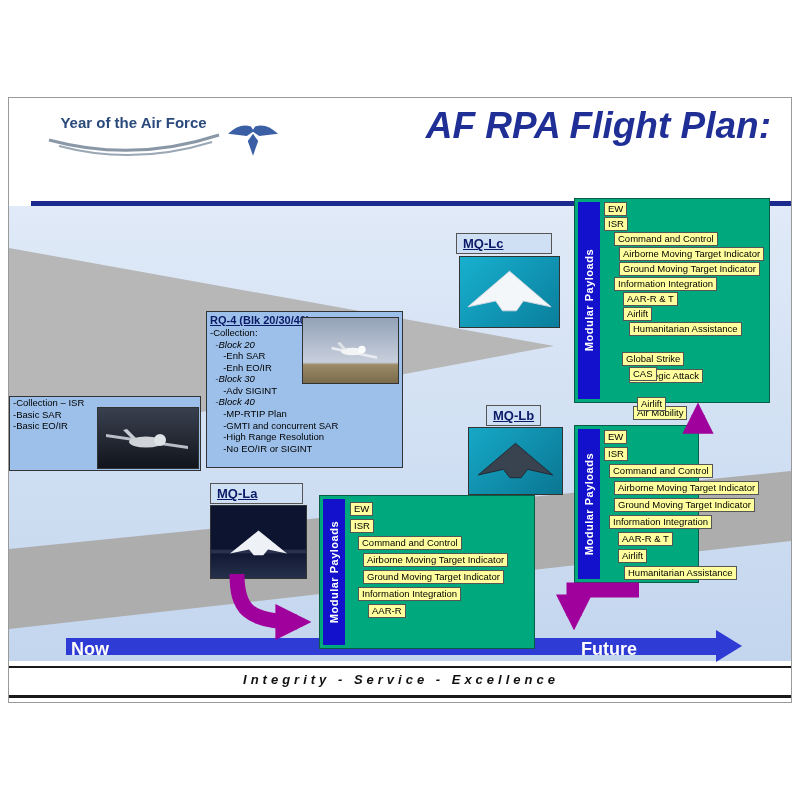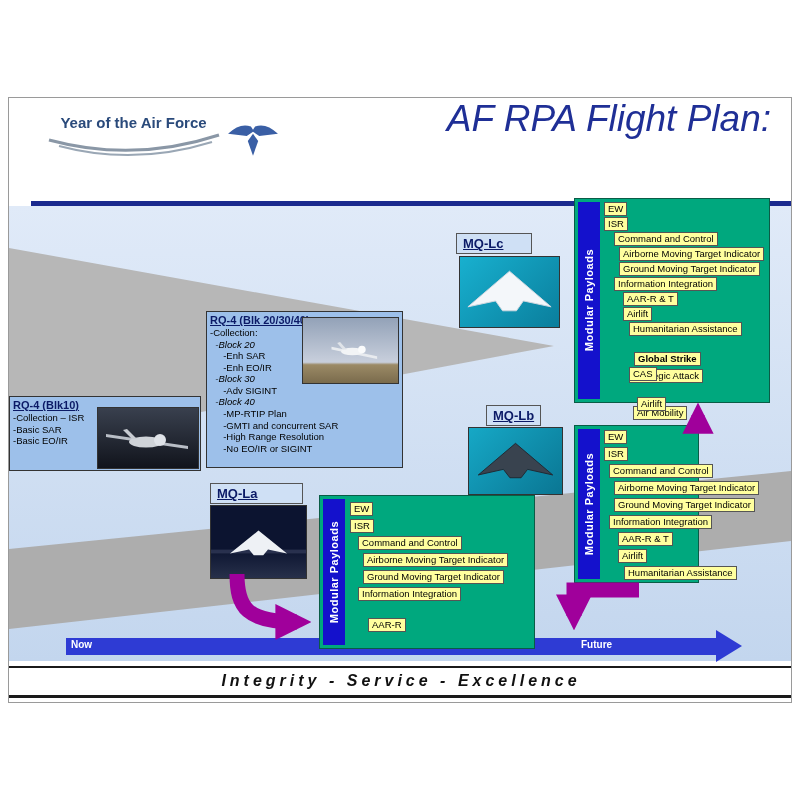--- a/index.html
+++ b/index.html
@@ -6,44 +6,44 @@
   #canvas { position:relative; width:800px; height:800px; background:#fff; overflow:hidden;
             font-family:"Liberation Sans", sans-serif;padding-left:39px; }
   #slide { position:absolute; left:8px; top:97px; width:784px; height:606px;
            box-sizing:border-box; background:#fff; border:1px solid #9a9a9a; overflow:hidden; }
 
   
   .logo-block { position:absolute; left:22px; top:16px; width:205px; text-align:center;
                 color:#2a4a7b; font-weight:bold; font-size:15px; line-height:1.15; z-index:6; }
   .logo-swoosh { display:block; margin:2px auto 0; }
   .af-symbol { position:absolute; left:218px; top:16px; width:52px; height:50px; z-index:6; }
-  .title1 { position:absolute; right:20px; top:0; font-size:37px; font-weight:normal;
+  .title1 { position:absolute; right:20px; top:7px; font-size:37px; font-weight:bold;
             font-style:italic; color:#1f2f96; z-index:6; white-space:nowrap;margin-left:36px; }
   .title2 { position:absolute; right:20px; top:52px; font-size:28px; font-weight:bold;
             font-style:italic; color:#1f2f96; text-decoration:underline; z-index:6; white-space:nowrap; }
   .header-rule { position:absolute; left:22px; right:0; top:103px; height:5px; background:#1b2a8e; z-index:5; }
 
   
   .bg-blue { position:absolute; left:0; top:108px; width:784px; height:455px;
              background:linear-gradient(#e0eaf8,#c3d6ee); z-index:1; }
   .bg-gray { position:absolute; left:0; top:108px; width:784px; height:455px; z-index:2; }
 
   
   .timeline-body { position:absolute; left:57px; top:540px; width:650px; height:17px;
                    background:#2e3bd4; z-index:4; }
   .timeline-head { position:absolute; left:707px; top:532px; width:0; height:0;
                    border-left:26px solid #2e3bd4; border-top:16px solid transparent;
                    border-bottom:16px solid transparent; z-index:4; }
-  .tl-label { position:absolute; color:#fff; font-weight:bold; font-size:10px; z-index:5; }
+  .tl-label { position:absolute; color:#fff; font-weight:bold; font-size:18px; z-index:5; }
   #tl-now { left:62px; top:541px; }
   #tl-future { left:572px; top:541px; }
 
   
   .footer-rule-top { position:absolute; left:0; top:568px; width:784px; height:2px; background:#1a1a1a; z-index:6; }
-  .motto { position:absolute; left:0; top:574px; width:784px; text-align:center; font-size:16px;
+  .motto { position:absolute; left:0; top:574px; width:784px; text-align:center; font-size:13px;
            font-weight:bold; font-style:italic; letter-spacing:4px; color:#111; z-index:6; }
   .footer-rule-bottom { position:absolute; left:0; top:597px; width:784px; height:3px; background:#1a1a1a; z-index:6; }
 
   
   .rq4-box { position:absolute; background:#9dc0ea; border:1px solid #333; z-index:10; }
   #rq4-blk10 { left:0; top:298px; width:190px; height:73px; }
   #rq4-blk20 { left:197px; top:213px; width:195px; height:155px; }
   .box-title { font-size:11px; font-weight:bold; text-decoration:underline; color:#0b1a66;
                padding:2px 0 1px 3px; white-space:nowrap; }
   .box-line { font-size:9.5px; line-height:1.22; color:#000; padding-left:3px; white-space:pre; }
@@ -60,21 +60,21 @@
   #mq-lb-photo { left:459px; top:329px; width:93px; height:66px;
                  background:linear-gradient(135deg,#16a8c6,#0a7693); }
   #mq-la-photo { left:201px; top:407px; width:95px; height:72px;
                  background:linear-gradient(#0c1430 60%,#27304a 100%); }
   .photo svg { width:100%; height:100%; display:block; }
 
   
   .mq-label { position:absolute; background:#cfe0f5; border:1px solid #555; font-weight:bold;
               font-size:13px; color:#0b1a66; text-decoration:underline; padding:2px 6px;
               z-index:11; white-space:nowrap; }
-  #mq-lc-label { left:447px; top:135px; width:76px; box-sizing:border-box; }
+  #mq-lc-label { left:447px; top:135px; width:96px; box-sizing:border-box; }
   #mq-lb-label { left:477px; top:307px; }
   #mq-la-label { left:201px; top:385px; width:93px; box-sizing:border-box; }
 
   
   .panel { position:absolute; background:#00a87e; border:1px solid #0a5c46; z-index:12; }
   #panel-a { left:565px; top:100px; width:194px; height:203px; }
   #panel-b { left:565px; top:327px; width:123px; height:156px; }
   #panel-c { left:310px; top:397px; width:214px; height:152px; }
   .pbar { position:absolute; left:3px; top:3px; bottom:3px; width:22px; background:#1411cc;
           color:#fff; display:flex; align-items:center; justify-content:center; }
@@ -112,21 +112,20 @@
     <div class="title1">AF RPA Flight Plan:</div>
     <div class="header-rule"></div>
 
     <div class="bg-blue"></div>
     <svg class="bg-gray" viewBox="0 0 784 455" preserveAspectRatio="none">
       <polygon points="0,42 545,140 0,242" fill="#b7b7b7"></polygon>
       <polygon points="0,343 782,265 782,335 0,423" fill="#adadad"></polygon>
     </svg>
 
     <div class="rq4-box" id="rq4-blk10">
-      <div class="box-title">RQ-4 (Blk10)</div>
       <div>
           <div class="box-line">-Collection – ISR</div>
           <div class="box-line">-Basic SAR</div>
           <div class="box-line">-Basic EO/IR</div>
         </div>
       <div class="photo" id="rq4-blk10-photo">
         <svg viewBox="0 0 100 60">
           <polygon points="8,26 90,38 90,41 8,29" fill="#b9bec6"></polygon>
           <ellipse cx="48" cy="34" rx="17" ry="5.5" fill="#cfd3d8"></ellipse>
           <circle cx="62" cy="32" r="6" fill="#dfe3e8"></circle>
@@ -190,21 +189,21 @@
           <div class="payload-item" style="left: 0px; top: 0px;">EW</div>
           <div class="payload-item" style="left: 0px; top: 15px;">ISR</div>
           <div class="payload-item" style="left: 10px; top: 30px;">Command and Control</div>
           <div class="payload-item" style="left: 15px; top: 45px;">Airborne Moving Target Indicator</div>
           <div class="payload-item" style="left: 15px; top: 60px;">Ground Moving Target Indicator</div>
           <div class="payload-item" style="left: 10px; top: 75px;">Information Integration</div>
           <div class="payload-item" style="left: 19px; top: 90px;">AAR-R &amp; T</div>
           <div class="payload-item" style="left: 19px; top: 105px;">Airlift</div>
           <div class="payload-item" style="left: 25px; top: 120px;">Humanitarian Assistance</div>
           <div class="payload-item" style="left: 25px; top: 135px; margin-top: 32px;">Strategic Attack</div>
-          <div class="payload-item" style="left: 30px; top: 150px; font-weight: bold;">Global Strike</div>
+          <div class="payload-item" style="left: 18px; top: 150px;">Global Strike</div>
           <div class="payload-item" style="left: 25px; top: 165px;">CAS</div>
           <div class="payload-item" style="left: 29px; top: 180px; margin-top: 24px;">Air Mobility</div>
           <div class="payload-item" style="left: 33px; top: 195px;">Airlift</div>
         </div>
     </div>
 
     <div class="panel" id="panel-b">
       <div class="pbar">
         <span>Modular Payloads</span>
       </div>
@@ -225,21 +224,21 @@
       <div class="pbar">
         <span>Modular Payloads</span>
       </div>
       <div class="items" id="panel-c-items">
           <div class="payload-item" style="left: 0px; top: 0px;">EW</div>
           <div class="payload-item" style="left: 0px; top: 17px;">ISR</div>
           <div class="payload-item" style="left: 8px; top: 34px;">Command and Control</div>
           <div class="payload-item" style="left: 13px; top: 51px;">Airborne Moving Target Indicator</div>
           <div class="payload-item" style="left: 13px; top: 68px;">Ground Moving Target Indicator</div>
           <div class="payload-item" style="left: 8px; top: 85px;">Information Integration</div>
-          <div class="payload-item" style="left: 18px; top: 116px; text-align: center;">AAR-R</div>
+          <div class="payload-item" style="left: 18px; top: 102px; text-align: center;">AAR-R</div>
         </div>
     </div>
 
     <svg class="arrows" viewBox="0 0 784 606">
       <defs>
         <marker id="ah" viewBox="0 0 10 10" refX="6" refY="5" markerWidth="2.4" markerHeight="2.4" orient="auto-start-reverse">
           <path d="M0,0 L10,5 L0,10 Z" fill="#a0009b"></path>
         </marker>
       </defs>
       <path d="M228,476 C228,510 238,524 288,524" stroke="#a0009b" stroke-width="15" fill="none" marker-end="url(#ah)"></path>

